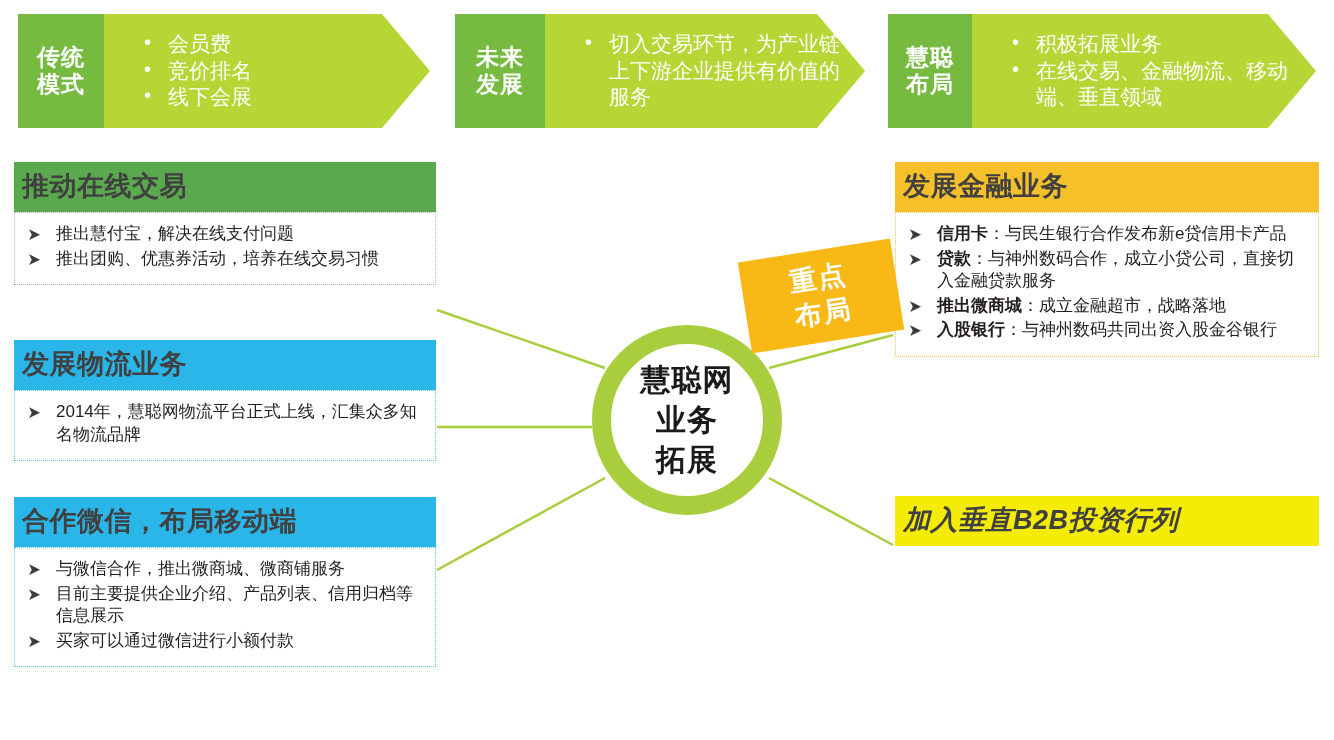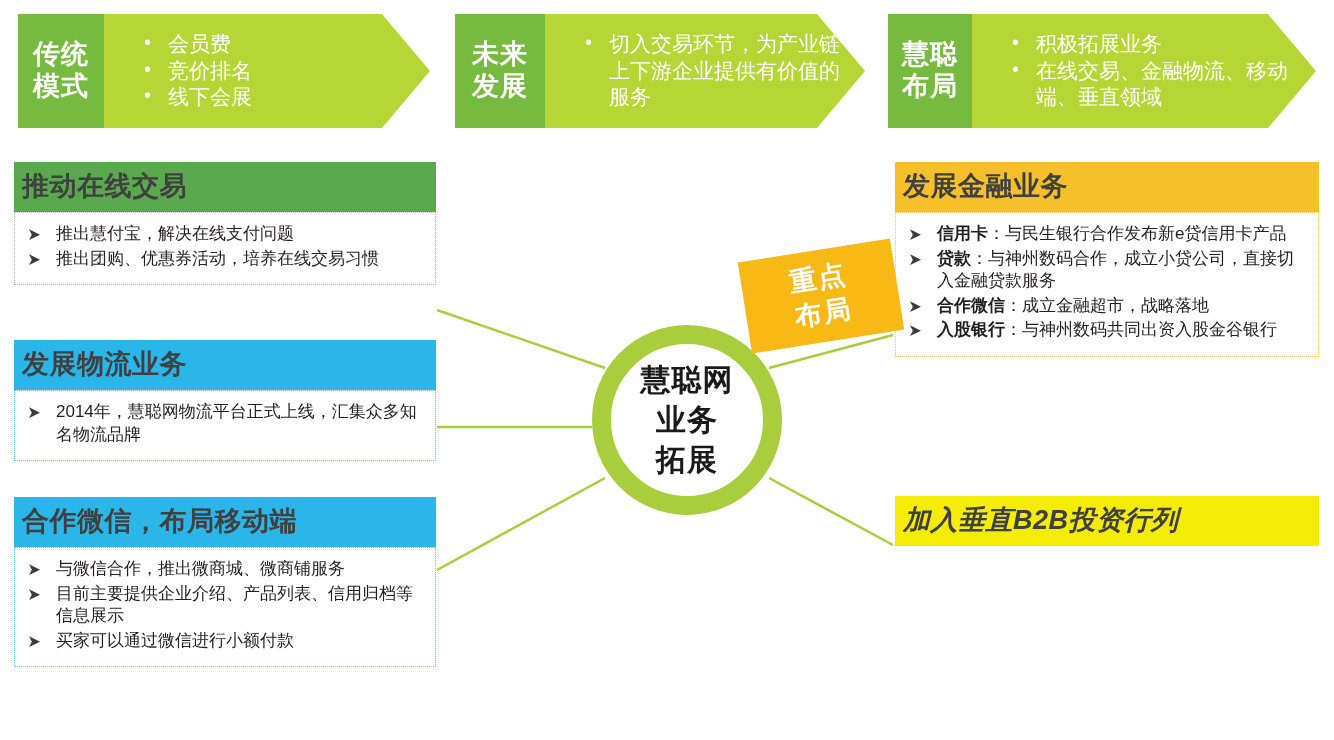--- a/index.html
+++ b/index.html
@@ -21,21 +21,21 @@
     position: absolute;
     top: 14px;
     height: 114px;
     display: flex;
     align-items: stretch;
   }
   .arrow-banner .tab {
     background: #76bb40;
     color: #ffffff;
     font-weight: bold;
-    font-size: 27px;
+    font-size: 23px;
     line-height: 1.18;
     display: flex;
     flex-direction: column;
     align-items: center;
     justify-content: center;
     text-align: center;
     letter-spacing: 1px;
     flex: 0 0 auto;
   }
   .arrow-banner .body {
@@ -272,21 +272,21 @@
   <div class="card-head">发展金融业务</div>
   <div class="card-body">
     <ul>
       <li>
         <b>信用卡</b><span>：与民生银行合作发布新e贷信用卡产品</span>
       </li>
       <li>
         <b>贷款</b><span>：与神州数码合作，成立小贷公司，直接切入金融贷款服务</span>
       </li>
       <li>
-        <b>合作微信</b><span>：成立金融超市，战略落地</span>
+        <b>推出微商城</b><span>：成立金融超市，战略落地</span>
       </li>
       <li>
         <b>入股银行</b><span>：与神州数码共同出资入股金谷银行</span>
       </li>
     </ul>
   </div>
 </div>
 
 <div class="card" id="card-b2b">
   <div class="card-head">加入垂直B2B投资行列</div>

